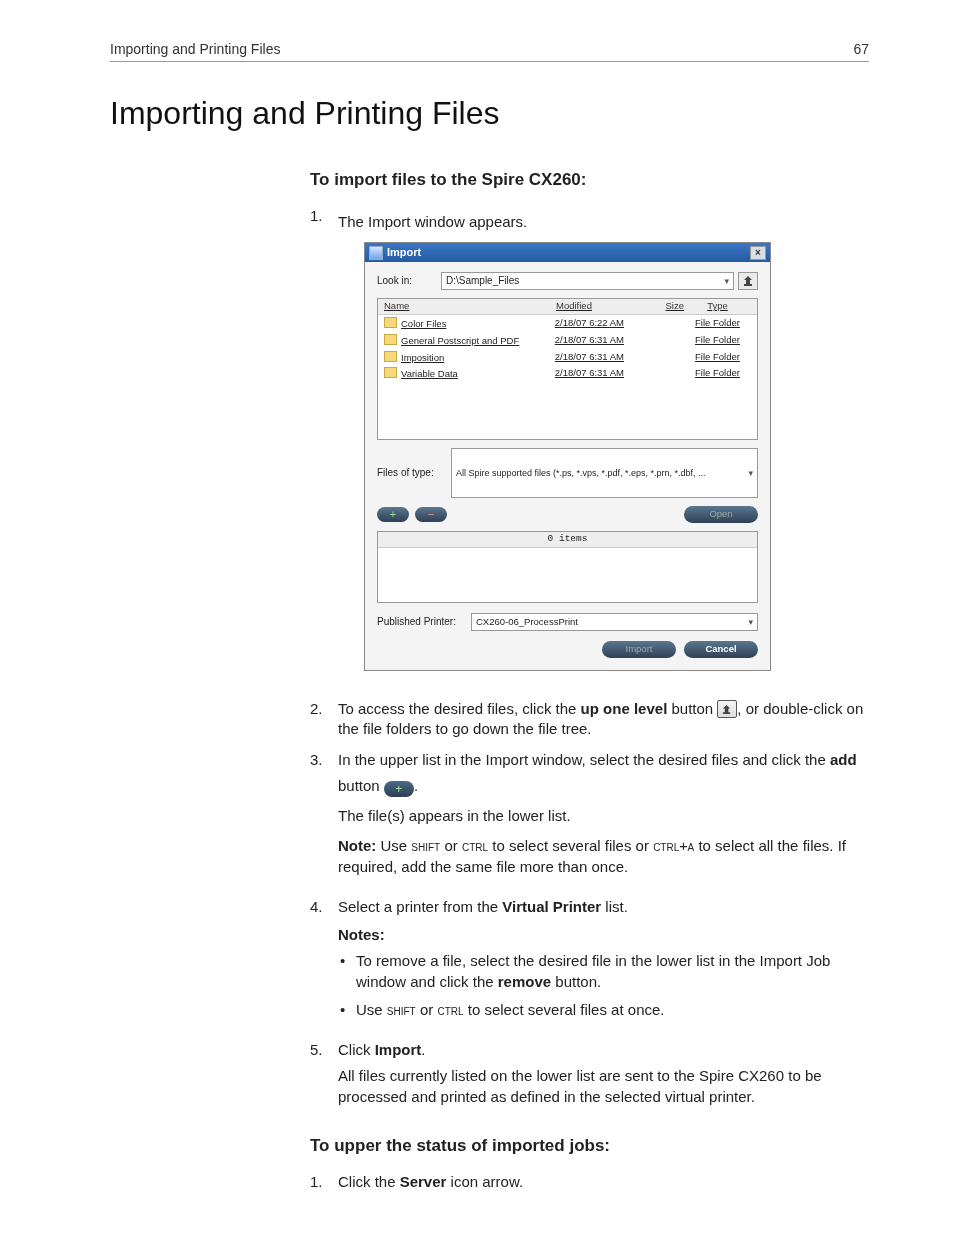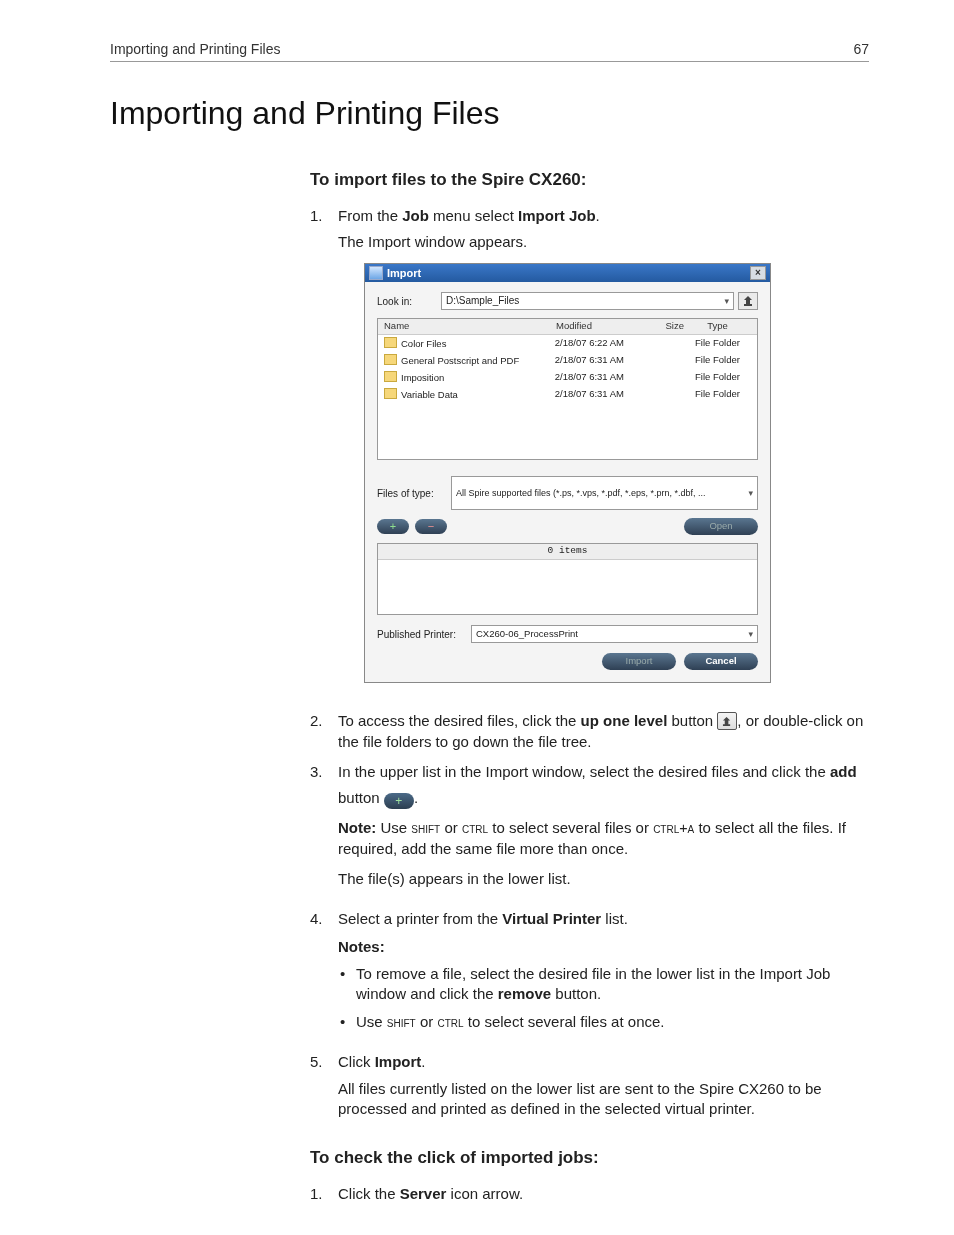--- a/index.html
+++ b/index.html
@@ -180,20 +180,21 @@
     background: #eaeaea;
     display: flex;
     align-items: center;
     justify-content: center;
   }
   .filelist {
     border: 1px solid #999;
     background: #fff;
     height: 140px;
     overflow: hidden;
+    text-decoration: underline;
   }
   .fl-head, .fl-row {
     display: grid;
     grid-template-columns: 140px 100px 60px 1fr;
     padding: 1px 6px;
     align-items: center;
     font-size: 9.5px;
   }
   .fl-head {
     background: #eee;
@@ -208,21 +209,21 @@
     border: 1px solid #caa93e;
     margin-right: 4px;
     position: relative;
     top: 1px;
   }
   .type-field {
     flex: 1;
     height: 16px;
     border: 1px solid #999;
     background: #fff;
-    padding: 8px 4px;
+    padding: 16px 4px;
     line-height: 16px;
     display: flex;
     justify-content: space-between;
     align-items: center;
     font-size: 9px;
   }
   .pill-btns {
     display: flex;
     gap: 6px;
   }
@@ -297,23 +298,20 @@
 
 <div class="content">
 
   <div class="subhead">To import files to the Spire CX260:</div>
 
   <ol class="steps">
 
     <li>
       <div class="num">1.</div>
       <div class="body">
-        <div>
-          <span>From the </span><b>Job</b><span> menu select </span><b>Import Job</b><span>.</span>
-        </div>
         <p>The Import window appears.</p>
 
         <div class="import-window">
           <div class="titlebar">
             <div class="left">
               <span class="sys-icon"></span>
               <span>Import</span>
             </div>
             <div class="close-x">×</div>
           </div>
@@ -357,21 +355,21 @@
                 <span style="text-align:center">File Folder</span>
               </div>
               <div class="fl-row">
                 <span><span class="folder-icon"></span><span>Variable Data</span></span>
                 <span style="text-align:right">2/18/07 6:31 AM</span>
                 <span></span>
                 <span style="text-align:center">File Folder</span>
               </div>
             </div>
 
-            <div class="row" style="margin-top:16px">
+            <div class="row" style="margin-top:8px">
               <span class="lbl" style="width:70px">Files of type:</span>
               <div class="type-field">
                 <span>All Spire supported files (*.ps, *.vps, *.pdf, *.eps, *.prn, *.dbf, ...</span>
                 <span class="updown">▾</span>
               </div>
             </div>
 
             <div class="row" style="justify-content:space-between">
               <div class="pill-btns">
                 <div class="pill green">+</div>
@@ -414,24 +412,24 @@
 
     <li>
       <div class="num">3.</div>
       <div class="body">
         <div>
           <span>In the upper list in the Import window, select the desired files and click the </span><b>add</b>
         </div>
         <p>
           <span>button </span><span class="inline-icon add-pill">+</span><span>.</span>
         </p>
+        <p>The file(s) appears in the lower list.</p>
         <p>
           <b>Note:</b><span>  Use </span><span class="smallcaps">shift</span><span> or </span><span class="smallcaps">ctrl</span><span> to select several files or </span><span class="smallcaps">ctrl+a</span><span> to select all the files. If required, add the same file more than once.</span>
         </p>
-        <p>The file(s) appears in the lower list.</p>
       </div>
     </li>
 
     <li>
       <div class="num">4.</div>
       <div class="body">
         <div>
           <span>Select a printer from the </span><b>Virtual Printer</b><span> list.</span>
         </div>
         <div class="notes-head">Notes:</div>
@@ -451,21 +449,21 @@
       <div class="body">
         <div>
           <span>Click </span><b>Import</b><span>.</span>
         </div>
         <p>All files currently listed on the lower list are sent to the Spire CX260 to be processed and printed as defined in the selected virtual printer.</p>
       </div>
     </li>
 
   </ol>
 
-  <div class="subhead" style="margin-top:18px">To check the click of imported jobs:</div>
+  <div class="subhead" style="margin-top:18px">To upper the status of imported jobs:</div>
 
   <ol class="steps">
     <li>
       <div class="num">1.</div>
       <div class="body">
         <span>Click the </span><b>Server</b><span> icon arrow.</span>
       </div>
     </li>
   </ol>
 

